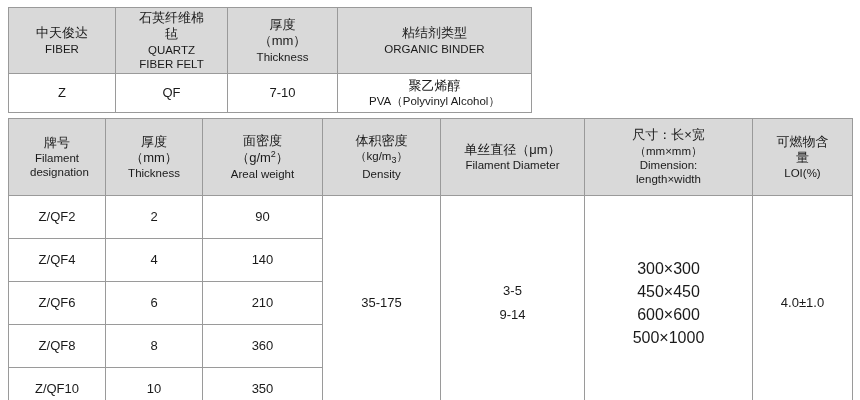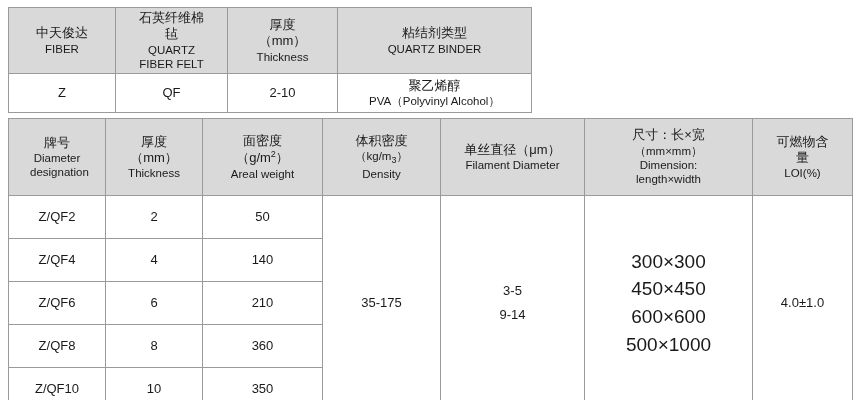--- a/index.html
+++ b/index.html
@@ -65,21 +65,21 @@
     position: absolute;
     left: 8px;
     top: 118px;
     width: 844px;
   }
   .t2 .hdr td { height: 72px; }
   .t2 .body td { height: 38px; font-size: 13px; }
   .sup { font-size: 9px; vertical-align: super; }
   .sub { font-size: 9px; vertical-align: sub; }
   .stack-gap { height: 8px; }
-  .dim-line { font-size: 19px; line-height: 1.45; }
+  .dim-line { font-size: 16px; line-height: 1.45; }
 </style>
 </head>
 <body>
 
 <div class="page">
 
   <table class="t1">
     <colgroup>
       <col style="width:107px">
       <col style="width:112px">
@@ -95,27 +95,27 @@
         <td class="hdr">
           <span class="cn">石英纤维棉毡</span>
           <span class="en">QUARTZ FIBER FELT</span>
         </td>
         <td class="hdr">
           <span class="cn">厚度（mm）</span>
           <span class="en">Thickness</span>
         </td>
         <td class="hdr">
           <span class="cn">粘结剂类型</span>
-          <span class="en">QUARTZ BINDER</span>
+          <span class="en">ORGANIC BINDER</span>
         </td>
       </tr>
       <tr class="r2">
         <td class="val">Z</td>
         <td class="val">QF</td>
-        <td class="val">2-10</td>
+        <td class="val">7-10</td>
         <td>
           <span class="cn">聚乙烯醇</span>
           <span class="en">PVA（Polyvinyl Alcohol）</span>
         </td>
       </tr>
     </tbody>
   </table>
 
   <table class="t2">
     <colgroup>
@@ -124,21 +124,21 @@
       <col style="width:120px">
       <col style="width:118px">
       <col style="width:144px">
       <col style="width:168px">
       <col style="width:100px">
     </colgroup>
     <tbody>
       <tr class="hdr">
         <td>
           <span class="cn">牌号</span>
-          <span class="en">Diameter</span>
+          <span class="en">Filament</span>
           <span class="en">designation</span>
         </td>
         <td>
           <span class="cn">厚度（mm）</span>
           <span class="en">Thickness</span>
         </td>
         <td>
           <span class="cn">面密度（g/m<span class="sup">2</span>）</span>
           <span class="en">Areal weight</span>
         </td>
@@ -158,21 +158,21 @@
         </td>
         <td>
           <span class="cn">可燃物含量</span>
           <span class="en">LOI(%)</span>
         </td>
       </tr>
 
       <tr class="body">
         <td>Z/QF2</td>
         <td>2</td>
-        <td>50</td>
+        <td>90</td>
         <td rowspan="5">35-175</td>
         <td rowspan="5">
           <div>3-5</div>
           <div class="stack-gap"></div>
           <div>9-14</div>
         </td>
         <td rowspan="5">
           <div class="dim-line">300×300</div>
           <div class="dim-line">450×450</div>
           <div class="dim-line">600×600</div>

